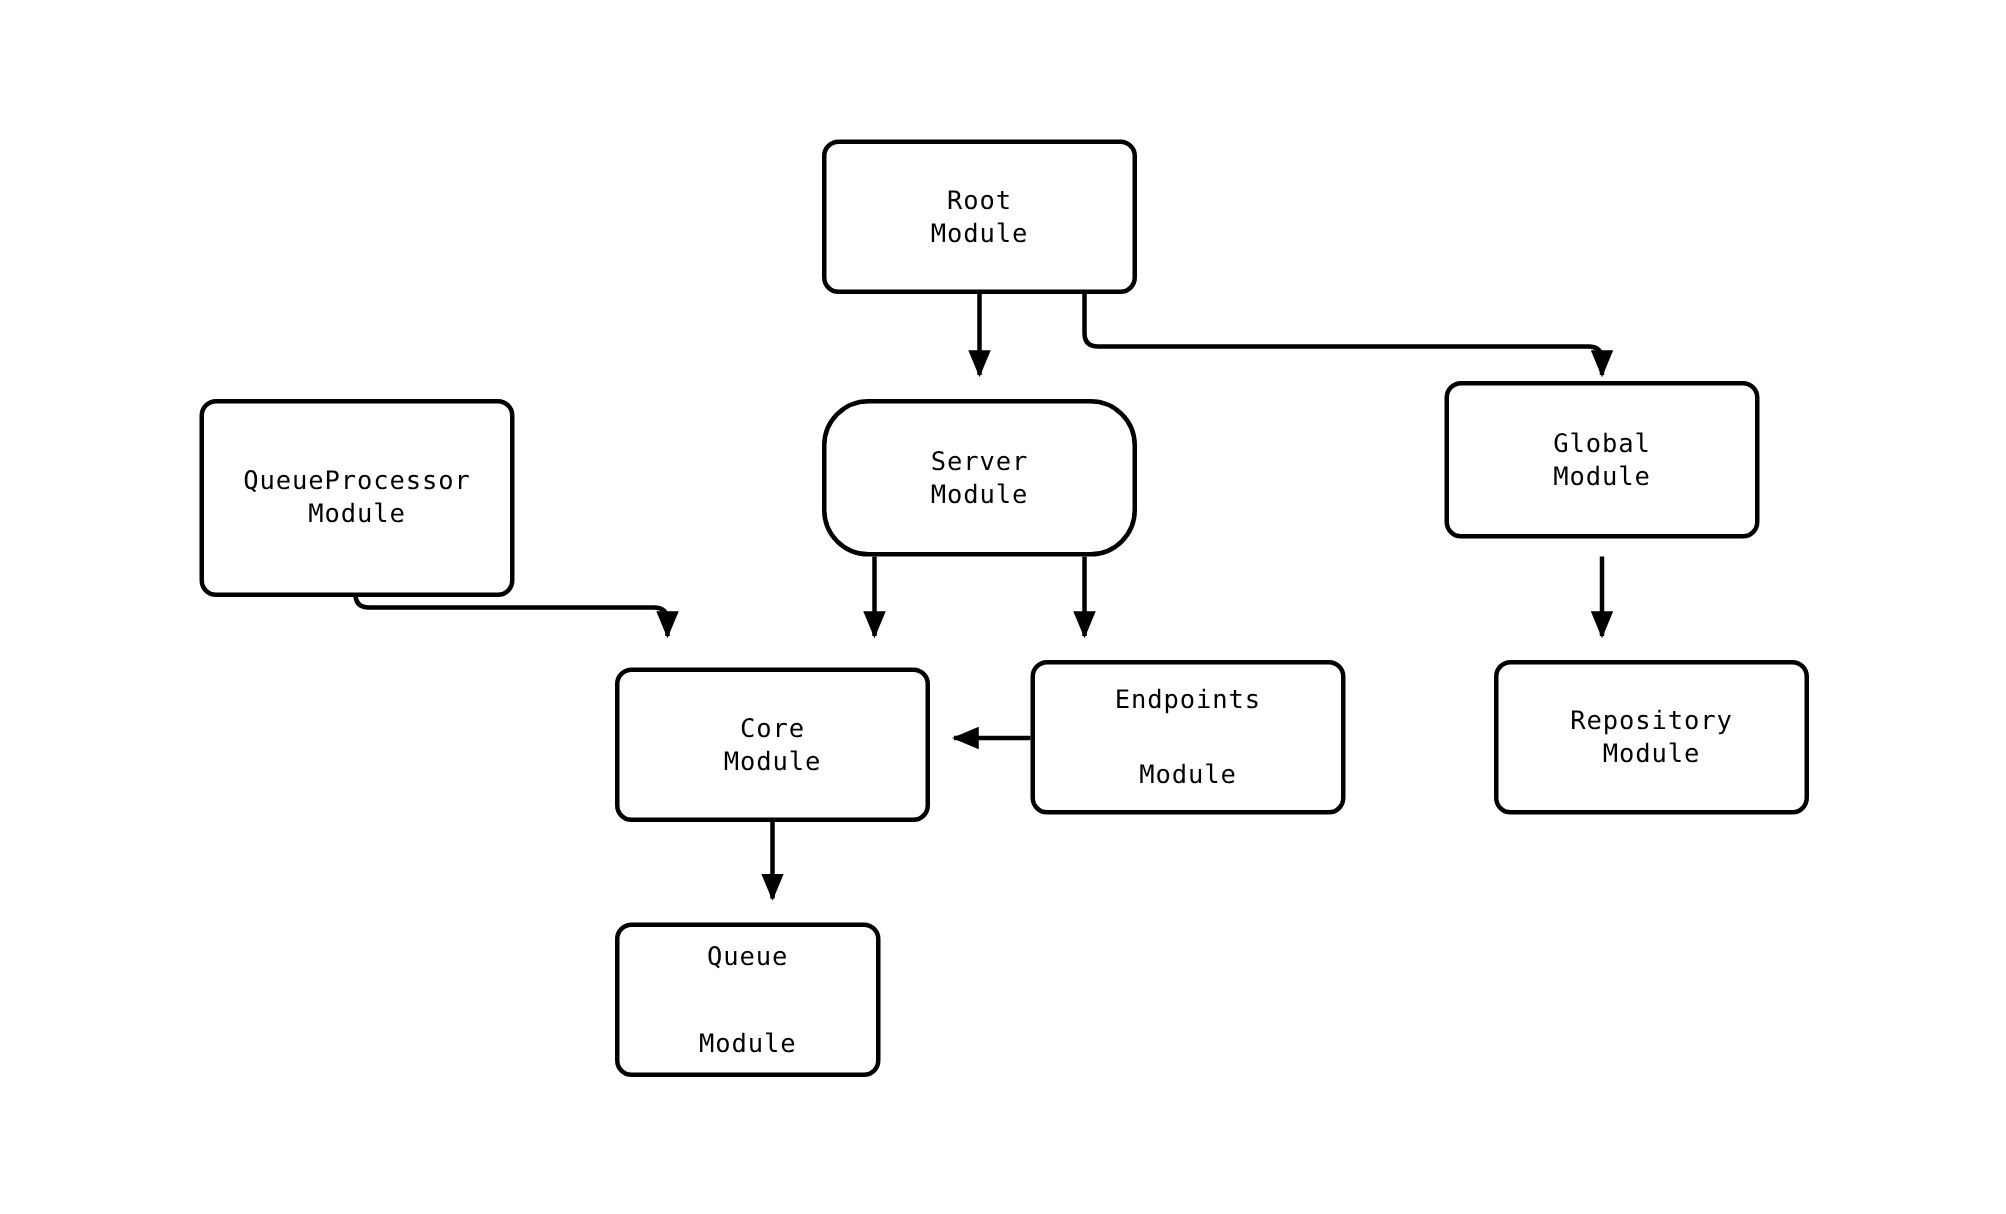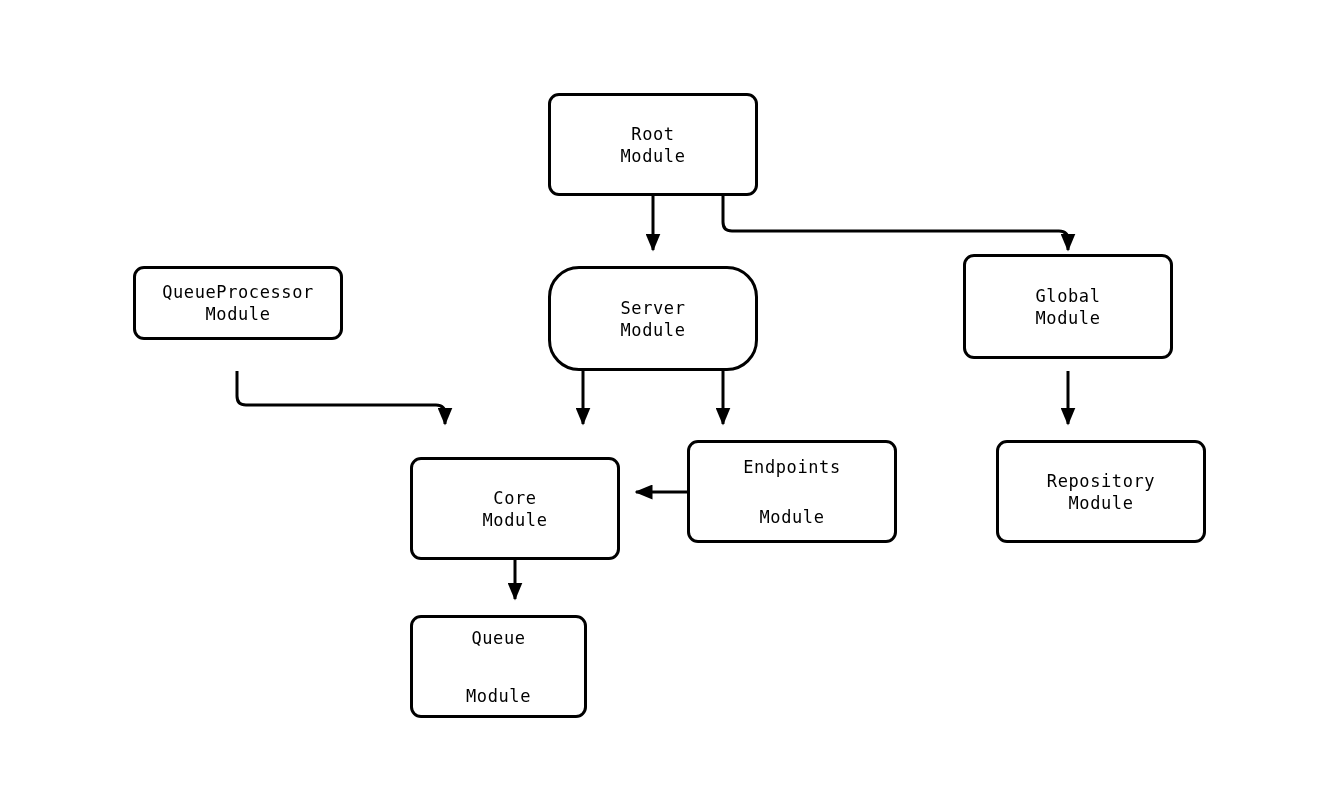--- a/index.html
+++ b/index.html
@@ -92,36 +92,36 @@
     <g>
       <path d="M 515 543 L 515 599" fill="none" stroke="#000000" stroke-width="3" marker-end="url(#arrow-down)"></path>
     </g>
   </svg>
 
   <div class="node" style="left:548px; top:93px; width:210px; height:103px;">
     <span class="node-line">Root</span>
     <span class="node-line">Module</span>
   </div>
 
-  <div class="node" style="left:133px; top:266px; width:210px; height:74px;">
+  <div class="node" style="left:133px; top:266px; width:210px; height:132px;">
     <span class="node-line">QueueProcessor</span>
     <span class="node-line">Module</span>
   </div>
 
   <div class="node" style="left:548px; top:266px; width:210px; height:105px;border-radius:31px;">
     <span class="node-line">Server</span>
     <span class="node-line">Module</span>
   </div>
 
   <div class="node" style="left:963px; top:254px; width:210px; height:105px;">
     <span class="node-line">Global</span>
     <span class="node-line">Module</span>
   </div>
 
-  <div class="node" style="left:410px; top:457px; width:210px; height:103px;">
+  <div class="node" style="left:410px; top:445px; width:210px; height:103px;">
     <span class="node-line">Core</span>
     <span class="node-line">Module</span>
   </div>
 
   <div class="node" style="left:687px; top:440px; width:210px; height:103px;gap:28px;">
     <span class="node-line">Endpoints</span>
     <span class="node-line">Module</span>
   </div>
 
   <div class="node" style="left:996px; top:440px; width:210px; height:103px;">

